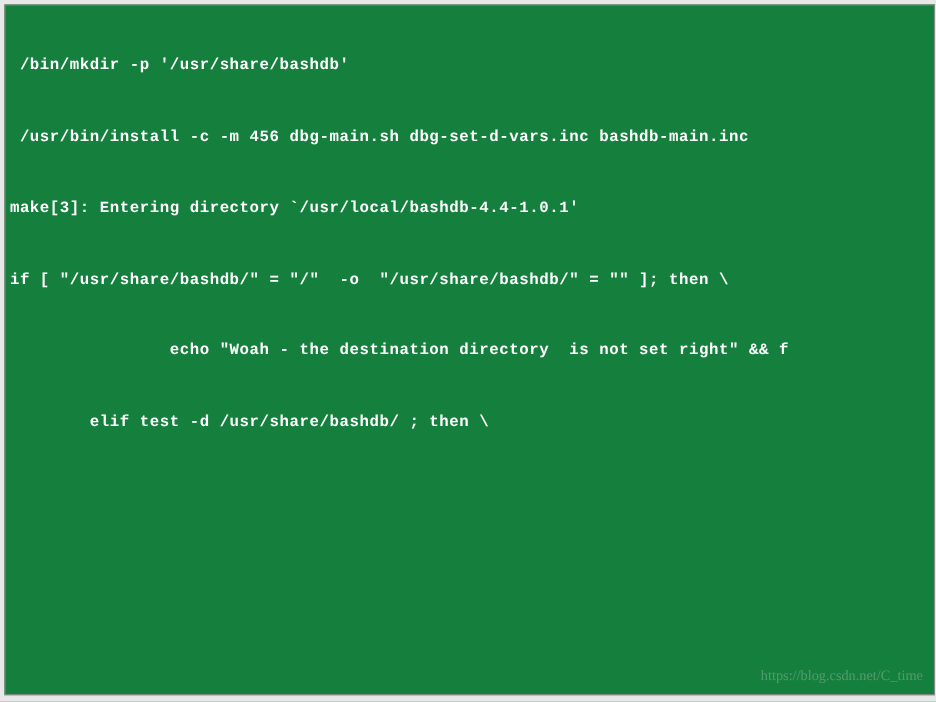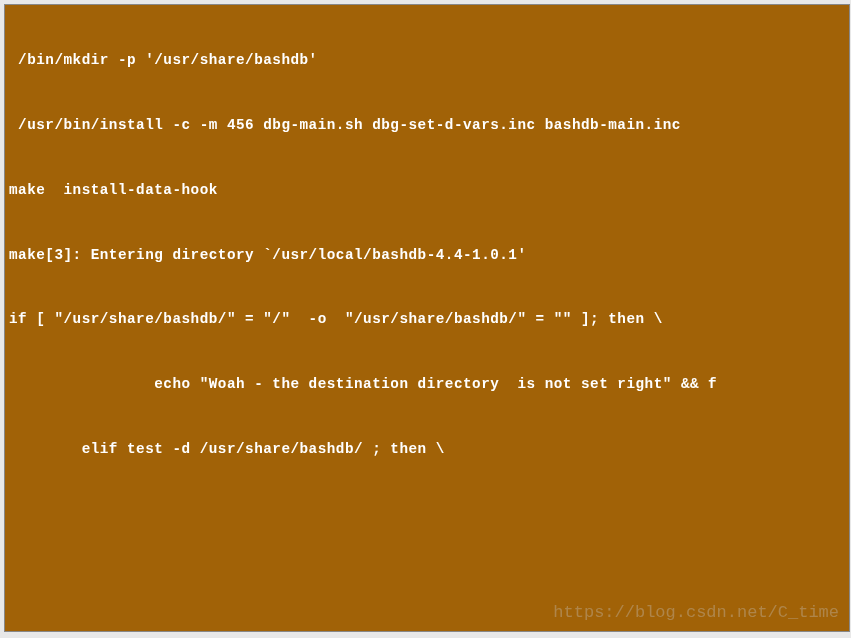--- a/index.html
+++ b/index.html
@@ -9,21 +9,21 @@
     }
     body {
       background: #e8e8e8;
       font-family: "Courier New", monospace;
       width: 851px;
       height: 638px;
       overflow: hidden;
       position: relative;
     }
     .terminal {
-      background: #a16207;
+      background: #15803d;
       color: #fff;
       width: 846px;
       height: 628px;
       margin: 4px 0 0 4px;
       padding: 2px 4px;
       font-size: 14.3px;
       line-height: 21.6px;
       font-weight: bold;
       letter-spacing: 0.5px;
       white-space: pre;
@@ -32,34 +32,33 @@
     }
     .line {
       display: block;
       white-space: pre;
     }
     .watermark {
       position: absolute;
       bottom: 16px;
       right: 12px;
       color: rgba(200,200,200,0.35);
-      font-family: Liberation Mono, monospace;
-      font-size: 17px;
+      font-family: Liberation Serif, serif;
+      font-size: 13px;
       font-weight: normal;
       letter-spacing: 0;
       padding-left: 33px;
     }
   </style>
 </head>
 <body>
 
 <div class="terminal">
   <span class="line"> /bin/mkdir -p '/usr/share/bashdb'</span>
   <span class="line"> /usr/bin/install -c -m 456 dbg-main.sh dbg-set-d-vars.inc bashdb-main.inc</span>
-  <span class="line">make  install-data-hook</span>
   <span class="line">make[3]: Entering directory `/usr/local/bashdb-4.4-1.0.1'</span>
   <span class="line">if [ "/usr/share/bashdb/" = "/"  -o  "/usr/share/bashdb/" = "" ]; then \</span>
   <span class="line">                echo "Woah - the destination directory  is not set right" &amp;&amp; f</span>
   <span class="line">        elif test -d /usr/share/bashdb/ ; then \</span>
   
   
   
   
   
   

